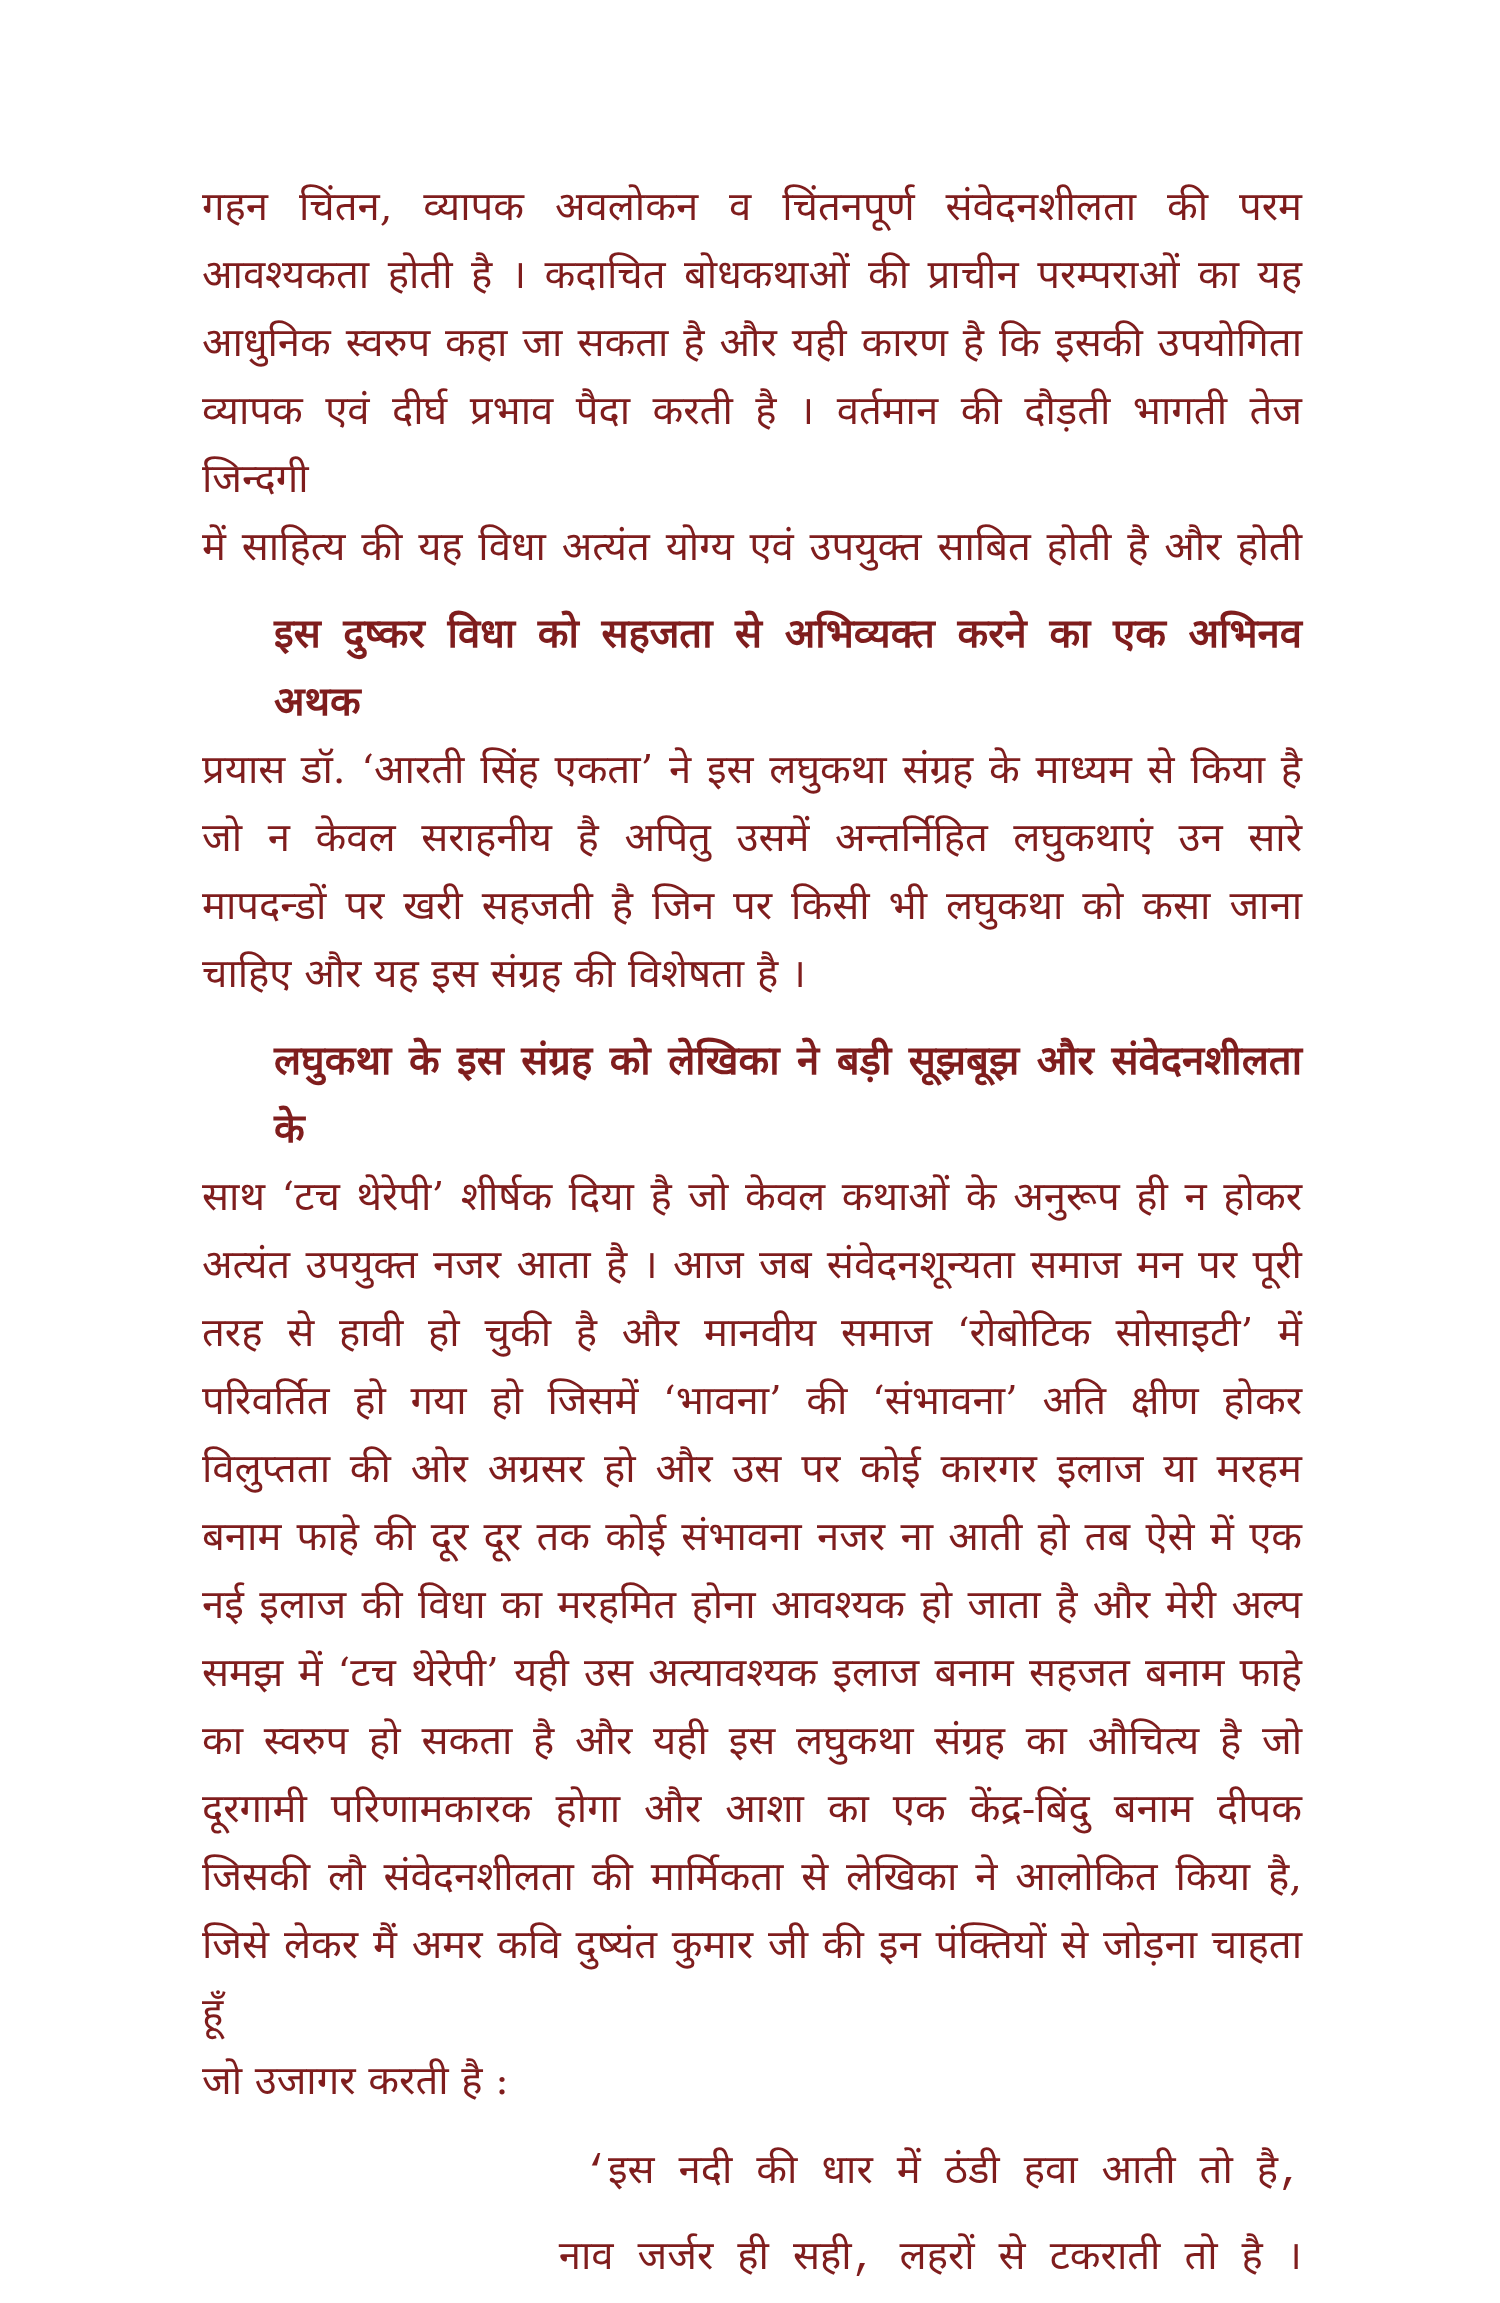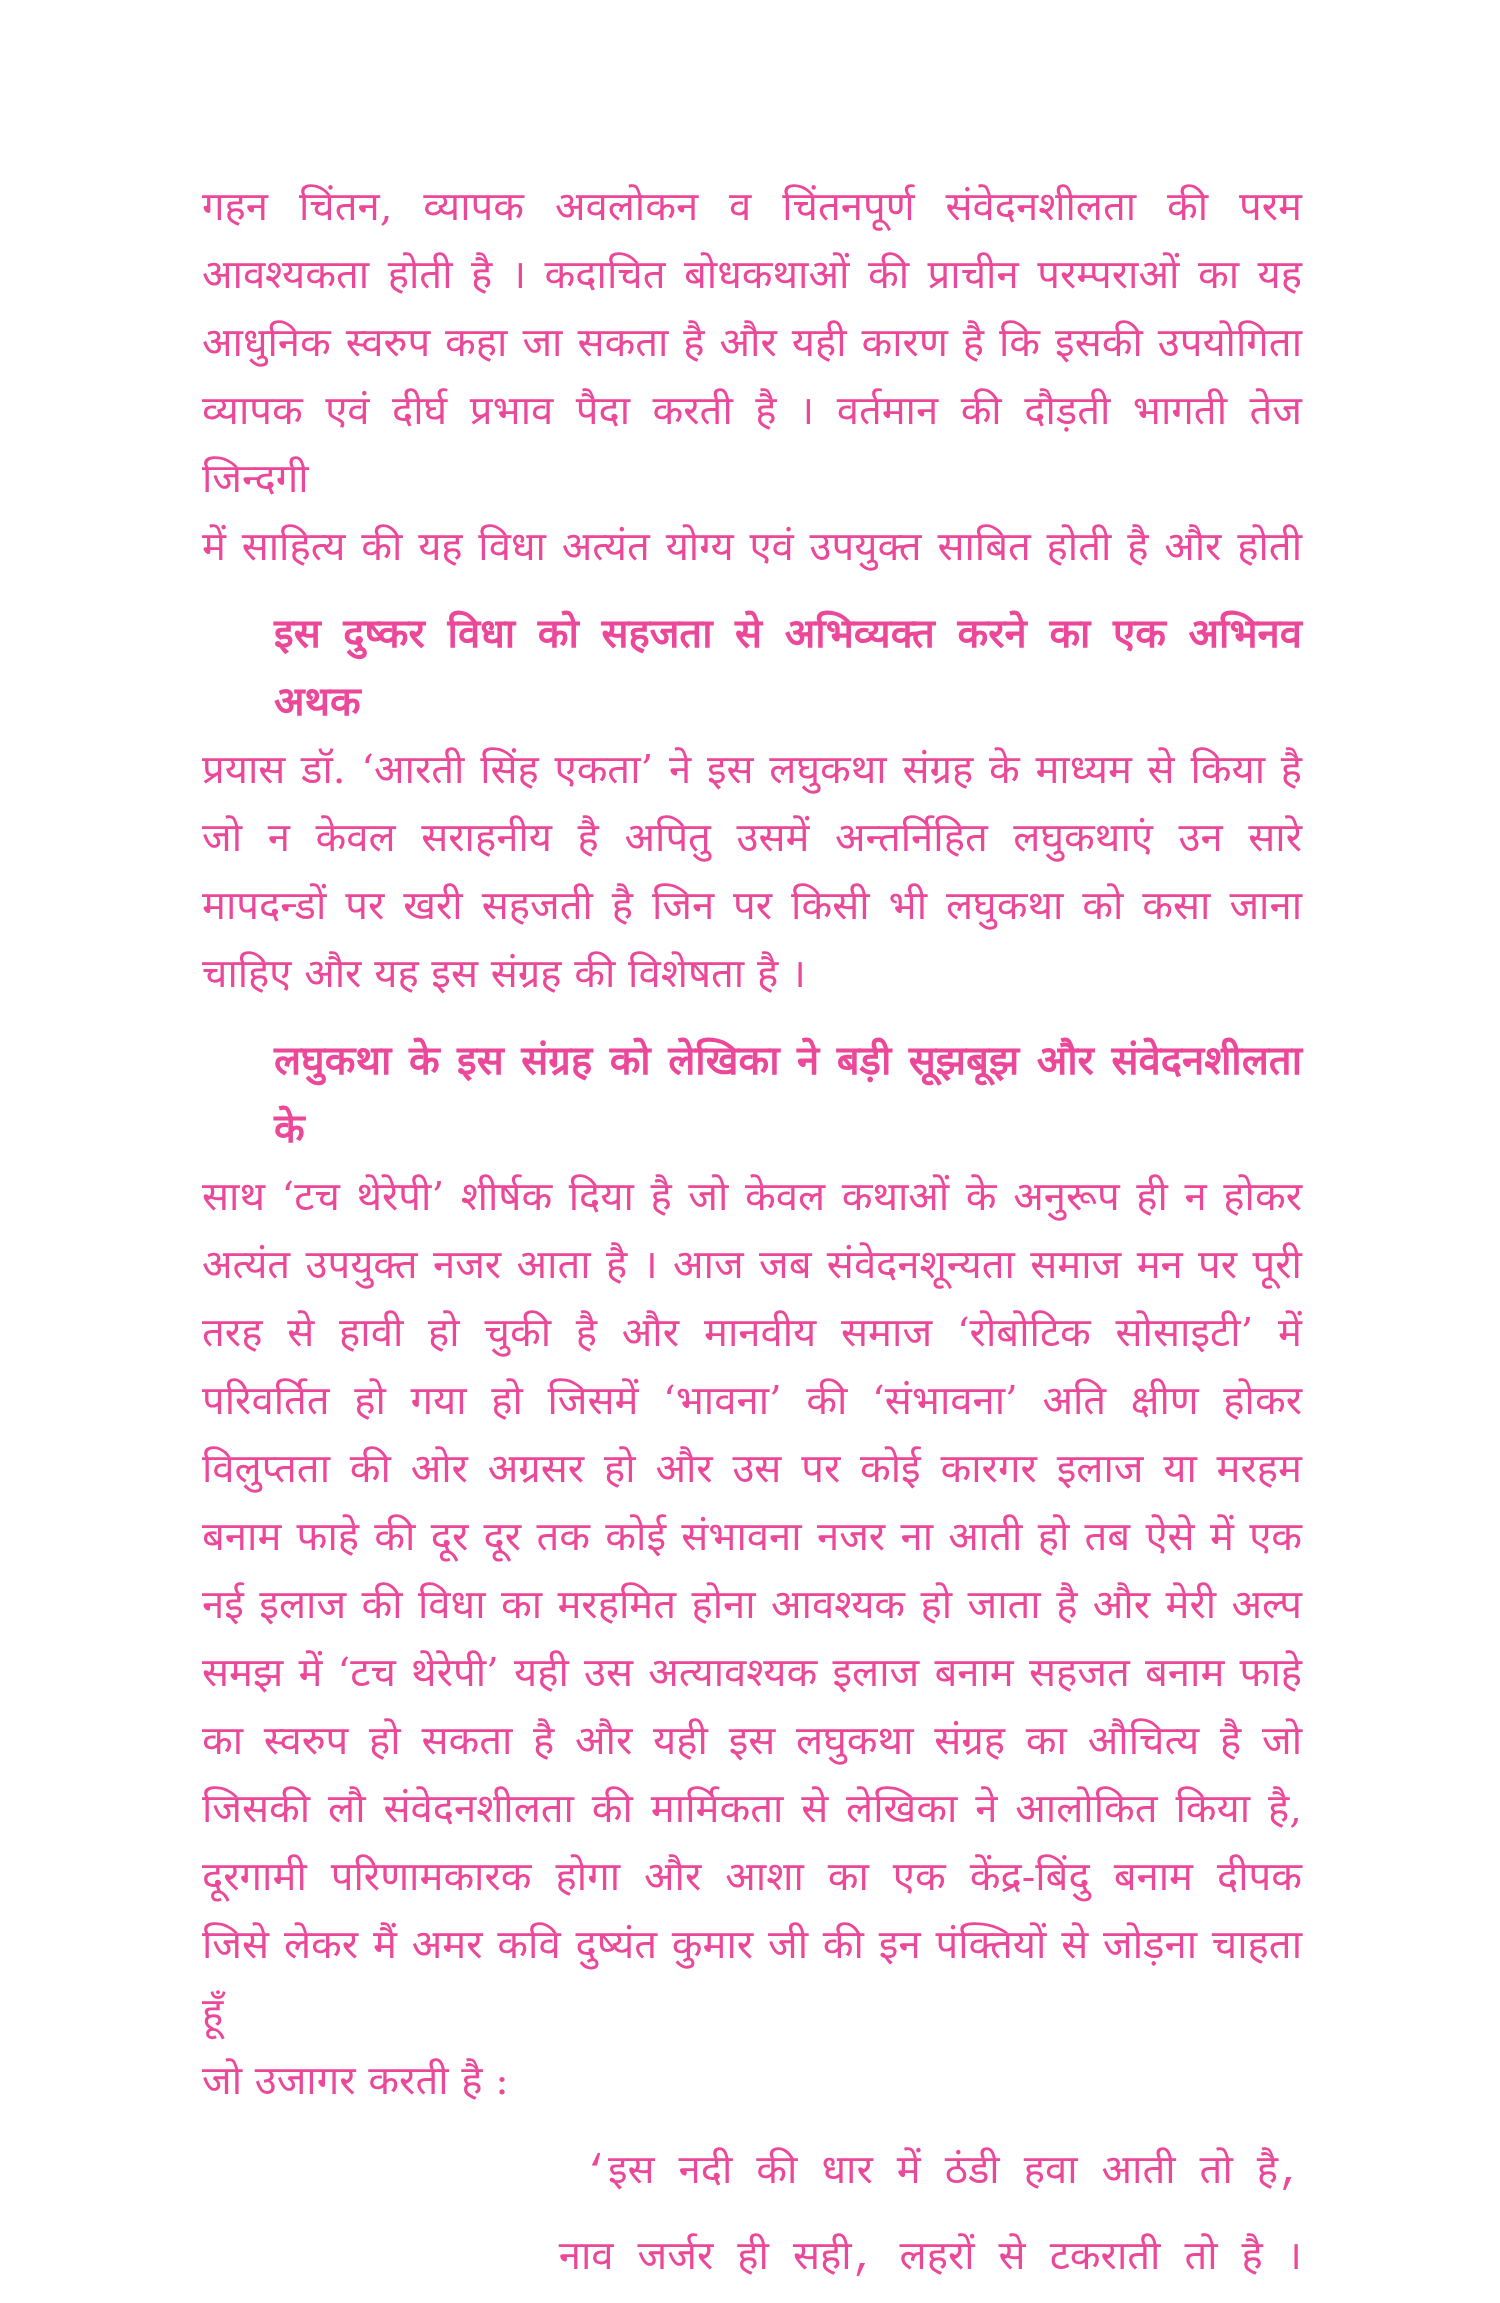--- a/index.html
+++ b/index.html
@@ -6,21 +6,21 @@
     margin: 0;
     padding: 0;
     background: #ffffff;
   }
   .page {
     position: relative;
     width: 1500px;
     height: 2303px;
     box-sizing: border-box;
     background: #ffffff;
-    color: #ec4899;
+    color: #7f1d1d;
     padding: 172px 198px 0 202px;
     font-family: "DejaVu Serif", "Liberation Serif", serif;
     font-size: 40px;
     overflow: hidden;
   }
   .prose .paragraph {
     margin: 0;
   }
   .prose .paragraph + .paragraph {
     margin-top: 19px;
@@ -69,22 +69,22 @@
         <div class="line first-indent">लघुकथा के इस संग्रह को लेखिका ने बड़ी सूझबूझ और संवेदनशीलता के</div>
         <div class="line">साथ ‘टच थेरेपी’ शीर्षक दिया है जो केवल कथाओं के अनुरूप ही न होकर</div>
         <div class="line">अत्यंत उपयुक्त नजर आता है । आज जब संवेदनशून्यता समाज मन पर पूरी</div>
         <div class="line">तरह से हावी हो चुकी है और मानवीय समाज ‘रोबोटिक सोसाइटी’ में</div>
         <div class="line">परिवर्तित हो गया हो जिसमें ‘भावना’ की ‘संभावना’ अति क्षीण होकर</div>
         <div class="line">विलुप्तता की ओर अग्रसर हो और उस पर कोई कारगर इलाज या मरहम</div>
         <div class="line">बनाम फाहे की दूर दूर तक कोई संभावना नजर ना आती हो तब ऐसे में एक</div>
         <div class="line">नई इलाज की विधा का मरहमित होना आवश्यक हो जाता है और मेरी अल्प</div>
         <div class="line">समझ में ‘टच थेरेपी’ यही उस अत्यावश्यक इलाज बनाम सहजत बनाम फाहे</div>
         <div class="line">का स्वरुप हो सकता है और यही इस लघुकथा संग्रह का औचित्य है जो</div>
+        <div class="line">दूरगामी परिणामकारक होगा और आशा का एक केंद्र-बिंदु बनाम दीपक</div>
         <div class="line">जिसकी लौ संवेदनशीलता की मार्मिकता से लेखिका ने आलोकित किया है,</div>
-        <div class="line">दूरगामी परिणामकारक होगा और आशा का एक केंद्र-बिंदु बनाम दीपक</div>
         <div class="line">जिसे लेकर मैं अमर कवि दुष्यंत कुमार जी की इन पंक्तियों से जोड़ना चाहता हूँ</div>
         <div class="line last-line">जो उजागर करती है :</div>
       </div>
     </div>
   <div class="verse">
       <div class="verse-line">‘इस नदी की धार में ठंडी हवा आती तो है,</div>
       <div class="verse-line">नाव जर्जर ही सही, लहरों से टकराती तो है ।</div>
     </div>
 </div>
 

